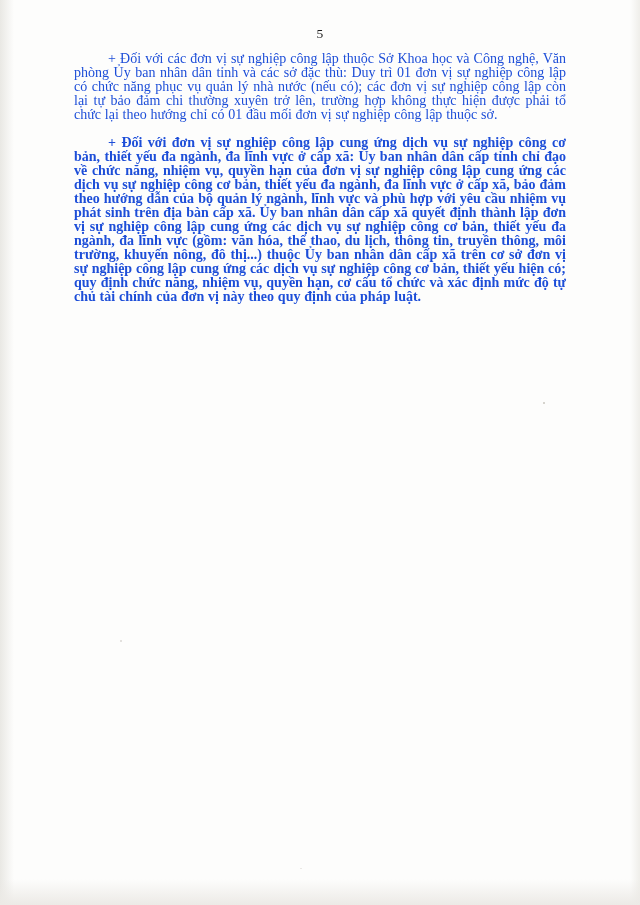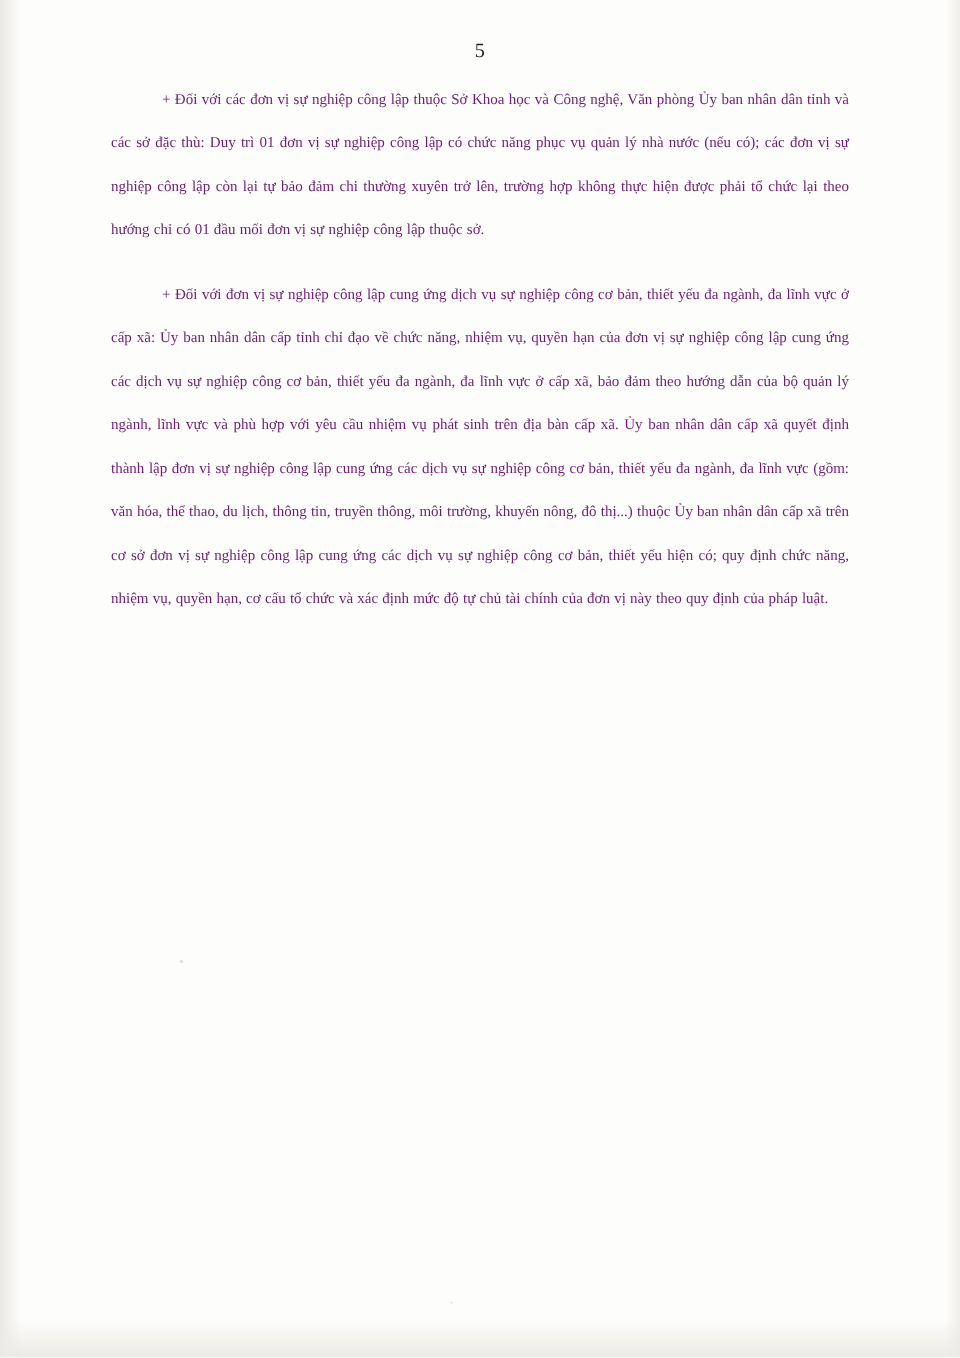--- a/index.html
+++ b/index.html
@@ -62,28 +62,29 @@
   .content {
     position: absolute;
     top: 52px;
     left: 74px;
     width: 492px;
   }
   p.para {
     margin: 0 0 14px 0;
     text-align: justify;
     text-justify: inter-word;
-    font-size: 10px;
-    line-height: 29px;
+    font-size: 14px;
+    line-height: 14px;
     text-indent: 34px;
-    color: #701a75;
+    color: #1d4ed8;
     word-spacing: 0.3px;
   }
   p.para:last-child {
     margin-bottom: 0;
+    font-weight: bold;
   }
   
   .speck {
     position: absolute;
     background: #c9c6bf;
     border-radius: 50%;
     pointer-events: none;
   }
   .speck.s1 { width: 2px; height: 2px; top: 402px; left: 543px; }
   .speck.s2 { width: 1.5px; height: 1.5px; top: 640px; left: 120px; opacity: .6; }

